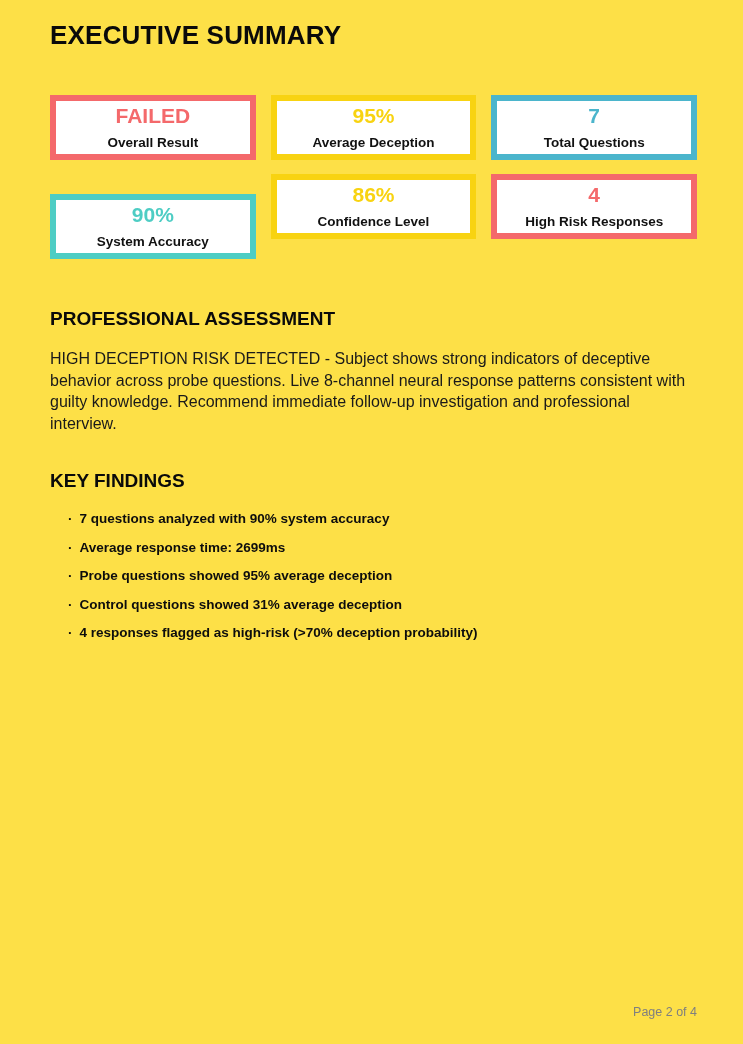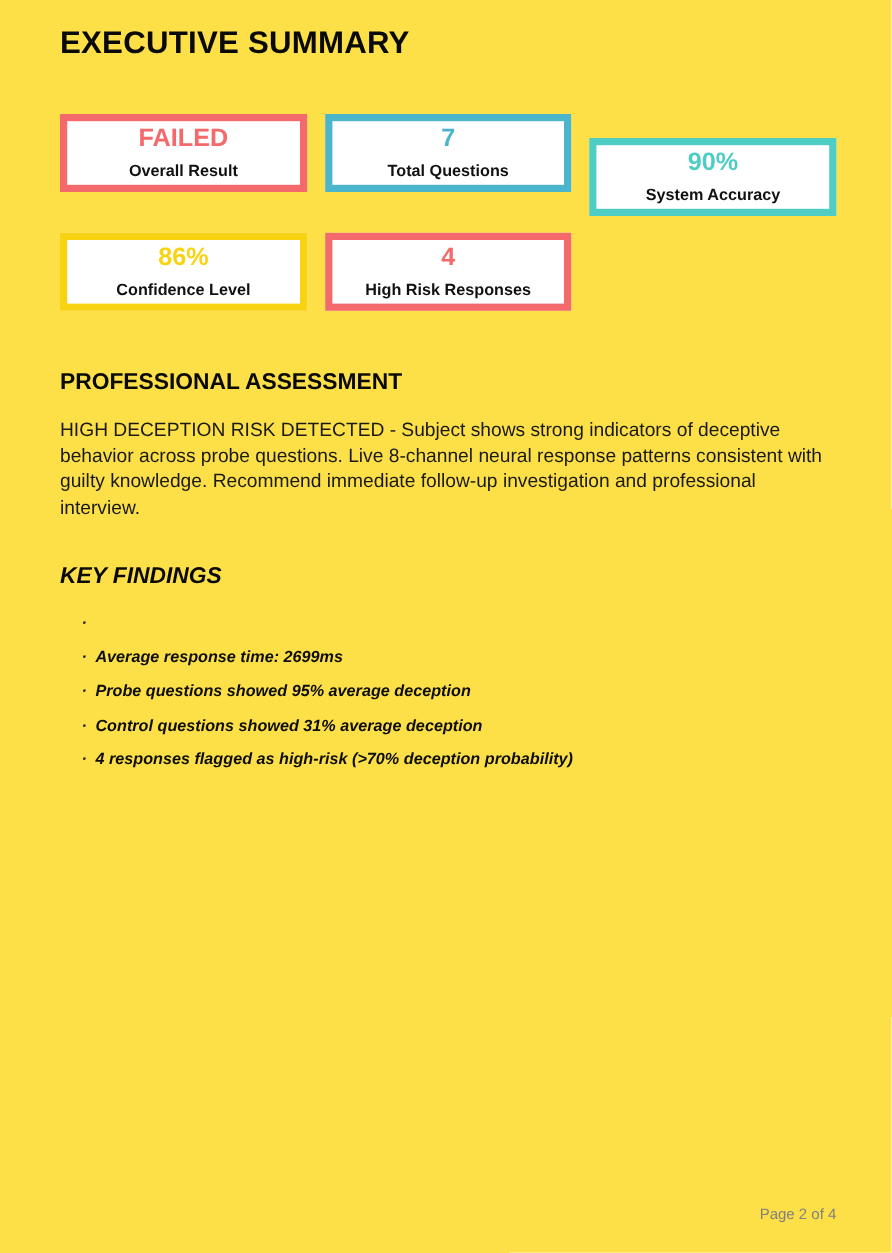--- a/index.html
+++ b/index.html
@@ -75,21 +75,20 @@
   .assessment-body {
     margin: 18px 0 0 0;
     font-size: 16px;
     font-weight: 400;
     line-height: 21.5px;
     color: #1a1a1a;
     max-width: 647px;
   }
   .section-findings {
     margin-top: 36px;
-    font-style: italic;
   }
   .findings-list {
     list-style: none;
     margin: 20px 0 0 0;
     padding: 0 0 0 18px;
   }
   .findings-list li {
     font-size: 13.5px;
     font-weight: 700;
     line-height: 14px;
@@ -118,20 +117,24 @@
 
   <h1 class="doc-title">EXECUTIVE SUMMARY</h1>
 
   <div class="cards-grid">
 
     <div class="stat-card" style="border-color: rgb(244, 105, 107);">
       <div class="stat-value" style="color: rgb(244, 105, 107);">FAILED</div>
       <div class="stat-label">Overall Result</div>
     </div>
 
+    <div class="stat-card" style="border-color: rgb(248, 211, 17);">
+      <div class="stat-value" style="color: rgb(248, 211, 17);">95%</div>
+      <div class="stat-label">Average Deception</div>
+    </div>
 
     <div class="stat-card" style="border-color: rgb(75, 181, 204);">
       <div class="stat-value" style="color: rgb(75, 181, 204);">7</div>
       <div class="stat-label">Total Questions</div>
     </div>
 
     <div class="stat-card" style="border-color: rgb(78, 205, 196); margin-top: 20px;">
       <div class="stat-value" style="color: rgb(78, 205, 196);">90%</div>
       <div class="stat-label">System Accuracy</div>
     </div>
@@ -151,20 +154,21 @@
   <div class="section-assessment">
     <h2 class="section-heading">PROFESSIONAL ASSESSMENT</h2>
     <p class="assessment-body">HIGH DECEPTION RISK DETECTED - Subject shows strong indicators of deceptive behavior across probe questions. Live 8-channel neural response patterns consistent with guilty knowledge. Recommend immediate follow-up investigation and professional interview.</p>
   </div>
 
   <div class="section-findings">
     <h2 class="section-heading">KEY FINDINGS</h2>
     <ul class="findings-list">
       <li>
         <span class="bullet-dot">·</span>
+        <span>7 questions analyzed with 90% system accuracy</span>
       </li>
       <li>
         <span class="bullet-dot">·</span>
         <span>Average response time: 2699ms</span>
       </li>
       <li>
         <span class="bullet-dot">·</span>
         <span>Probe questions showed 95% average deception</span>
       </li>
       <li>

